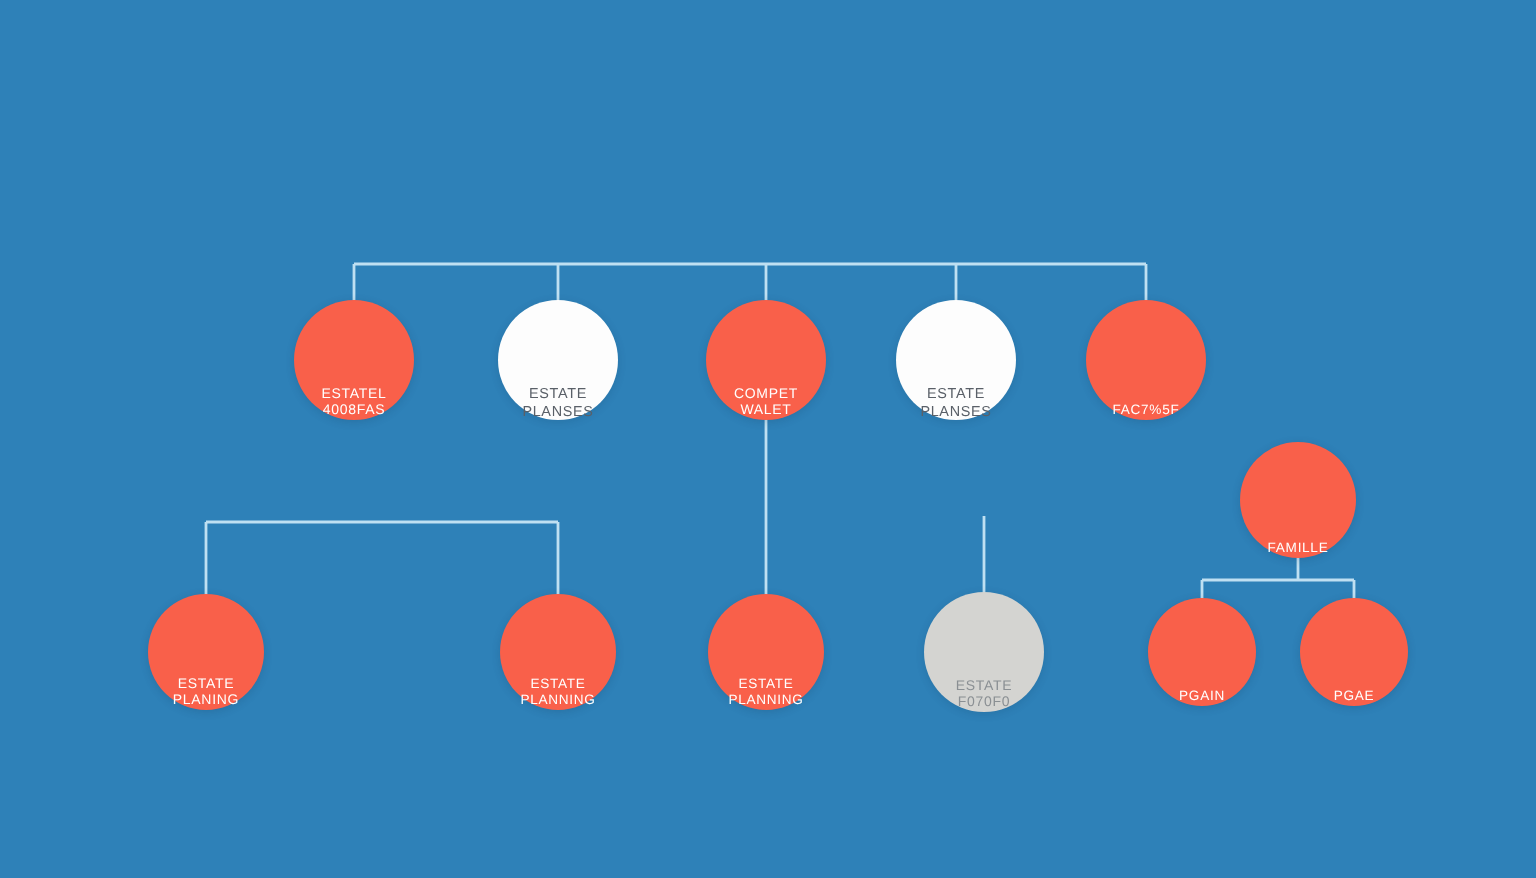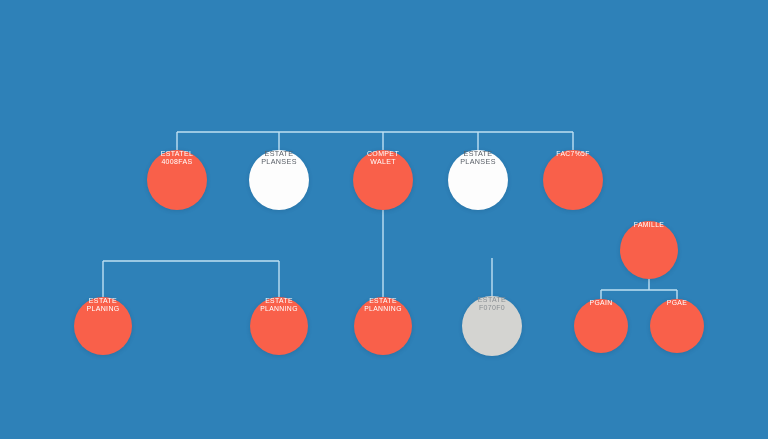--- a/index.html
+++ b/index.html
@@ -29,21 +29,21 @@
     height: 439px;
     display: block;
   }
   .node {
     position: absolute;
     border-radius: 50%;
     box-sizing: border-box;
     display: flex;
     flex-direction: column;
     align-items: center;
-    justify-content: flex-start;
+    justify-content: flex-end;
     text-align: center;
     line-height: 1.18;
     letter-spacing: 0.35px;
     user-select: none;
   }
   .node .node-label {
     display: block;
     width: 100%;
     padding: 0 3px;
     box-sizing: border-box;

